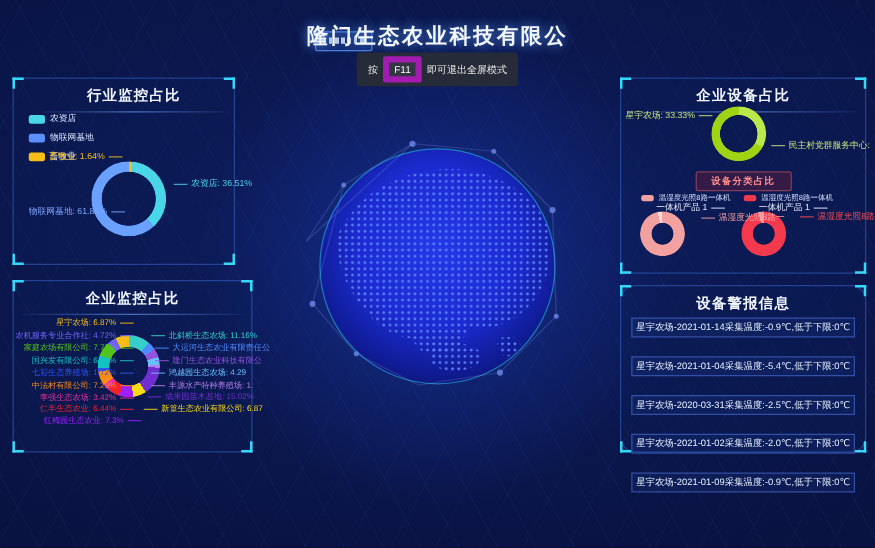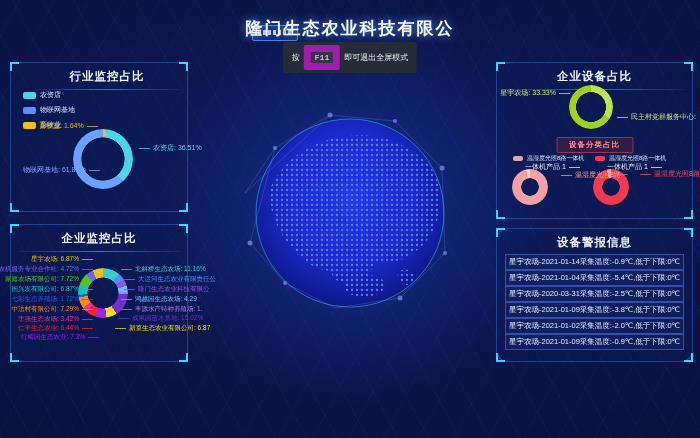--- a/index.html
+++ b/index.html
@@ -29,37 +29,37 @@
     content:"";display:block;margin:4px 5px;height:5px;
     background:repeating-linear-gradient(90deg, rgba(255,255,255,.8) 0 3px, transparent 3px 5px);
   }
   .fullscreen-tip{
     position:absolute;top:42px;left:50%;transform:translateX(-50%);
     display:flex;align-items:center;gap:4px;
     background:rgba(40,44,52,.92);border-radius:3px;padding:3px 9px;
     font-size:8px;color:#ececec;white-space:nowrap;
   }
   .keycap{
-    border:7px solid #a21caf;border-radius:2px;padding:0 4px;line-height:11px;
-    font-size:8px;color:#fff;background:rgba(255,255,255,.06);font-family:Liberation Mono, monospace;
+    border:5px solid #a21caf;border-radius:2px;padding:0 4px;line-height:11px;
+    font-size:8px;color:#fff;background:rgba(255,255,255,.06);
   }
   
   .globe-glow{
     position:absolute;left:350px;top:214px;width:410px;height:390px;
     transform:translate(-50%,-50%);pointer-events:none;
     background:radial-gradient(circle, rgba(36,84,228,.45) 0%, rgba(26,62,196,.22) 38%, rgba(10,25,90,0) 68%);
   }
   .globe{position:absolute;left:230px;top:93px;width:240px;height:240px;}
   
   .panel{
     position:absolute;border:1px solid rgba(64,118,222,.45);
     background:rgba(13,30,90,.32);box-sizing:border-box;
   }
   #panel-industry{left:10px;top:62px;width:178px;height:150px;padding-left:16px;}
-  #panel-enterprise{left:10px;top:224px;width:178px;height:138px;}
+  #panel-enterprise{left:10px;top:224px;width:192px;height:138px;}
   #panel-equipment{left:496px;top:62px;width:197px;height:157px;}
   #panel-alarms{left:496px;top:228px;width:197px;height:134px;border-radius:12px;}
   .c{position:absolute;width:7px;height:7px;border:0 solid #35d8f7;}
   .c.tl{left:-1px;top:-1px;border-left-width:2px;border-top-width:2px;}
   .c.tr{right:-1px;top:-1px;border-right-width:2px;border-top-width:2px;}
   .c.bl{left:-1px;bottom:-1px;border-left-width:2px;border-bottom-width:2px;}
   .c.br{right:-1px;bottom:-1px;border-right-width:2px;border-bottom-width:2px;}
   .panel-title{
     text-align:center;font-weight:bold;font-size:11.5px;letter-spacing:1px;
     color:#f0f6ff;padding-top:6px;
@@ -98,21 +98,21 @@
   .callout.line-r::after{content:"";display:inline-block;width:11px;height:1px;background:currentColor;opacity:.75;vertical-align:middle;margin-left:3px;}
   .callout.line-l::before{content:"";display:inline-block;width:11px;height:1px;background:currentColor;opacity:.75;vertical-align:middle;margin-right:3px;}
   
   .section-title{
     position:absolute;top:74px;left:50%;transform:translateX(-50%);
     font-size:7.5px;font-weight:bold;color:#ff8f8f;letter-spacing:1px;
     background:rgba(130,32,48,.35);border:1px solid rgba(255,110,110,.4);
     border-radius:2px;padding:2px 12px;white-space:nowrap;
   }
   
-  .alarm-list{position:absolute;left:8px;right:8px;top:25px;display:flex;flex-direction:column;gap:0;}
+  .alarm-list{position:absolute;left:8px;right:8px;top:25px;display:flex;flex-direction:column;gap:15px;}
   .alarm-row{
     height:14px;line-height:14px;text-align:center;font-size:7.5px;color:#e6efff;
     border:1px solid rgba(96,140,255,.45);background:rgba(28,58,140,.22);white-space:nowrap;overflow:hidden;
   }
 </style>
 </head>
 <body>
 
 <div id="stage">
   <div class="bg-grid"></div>
@@ -256,18 +256,17 @@
   <div id="panel-alarms" class="panel">
     <i class="c tl"></i>
       <i class="c tr"></i>
     <i class="c bl"></i>
       <i class="c br"></i>
     <div class="panel-title">设备警报信息</div>
     <div class="alarm-list">
         <div class="alarm-row">星宇农场-2021-01-14采集温度:-0.9℃,低于下限:0℃</div>
         <div class="alarm-row">星宇农场-2021-01-04采集温度:-5.4℃,低于下限:0℃</div>
         <div class="alarm-row">星宇农场-2020-03-31采集温度:-2.5℃,低于下限:0℃</div>
-        <div class="alarm-row">星宇农场-2021-01-09采集温度:-3.8℃,低于下限:0℃</div>
         <div class="alarm-row">星宇农场-2021-01-02采集温度:-2.0℃,低于下限:0℃</div>
         <div class="alarm-row">星宇农场-2021-01-09采集温度:-0.9℃,低于下限:0℃</div>
       </div>
   </div>
 </div>
 
 </body></html>

